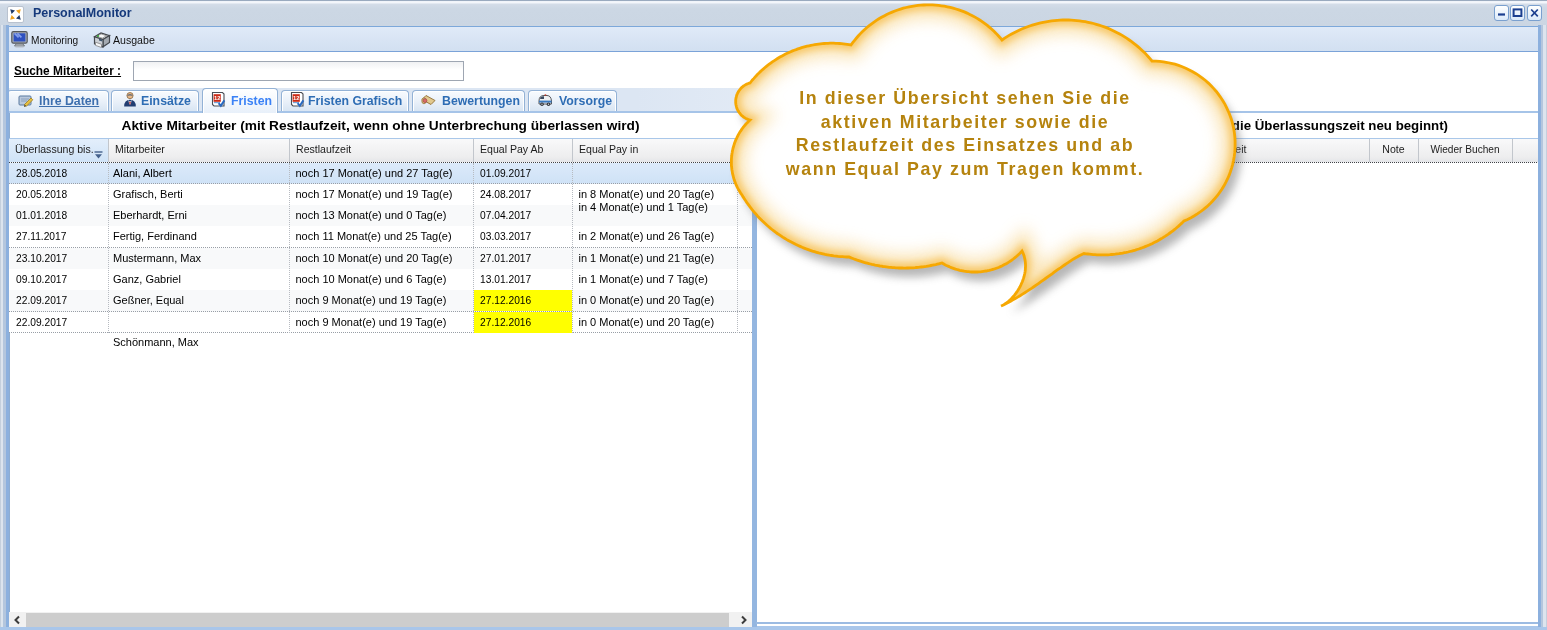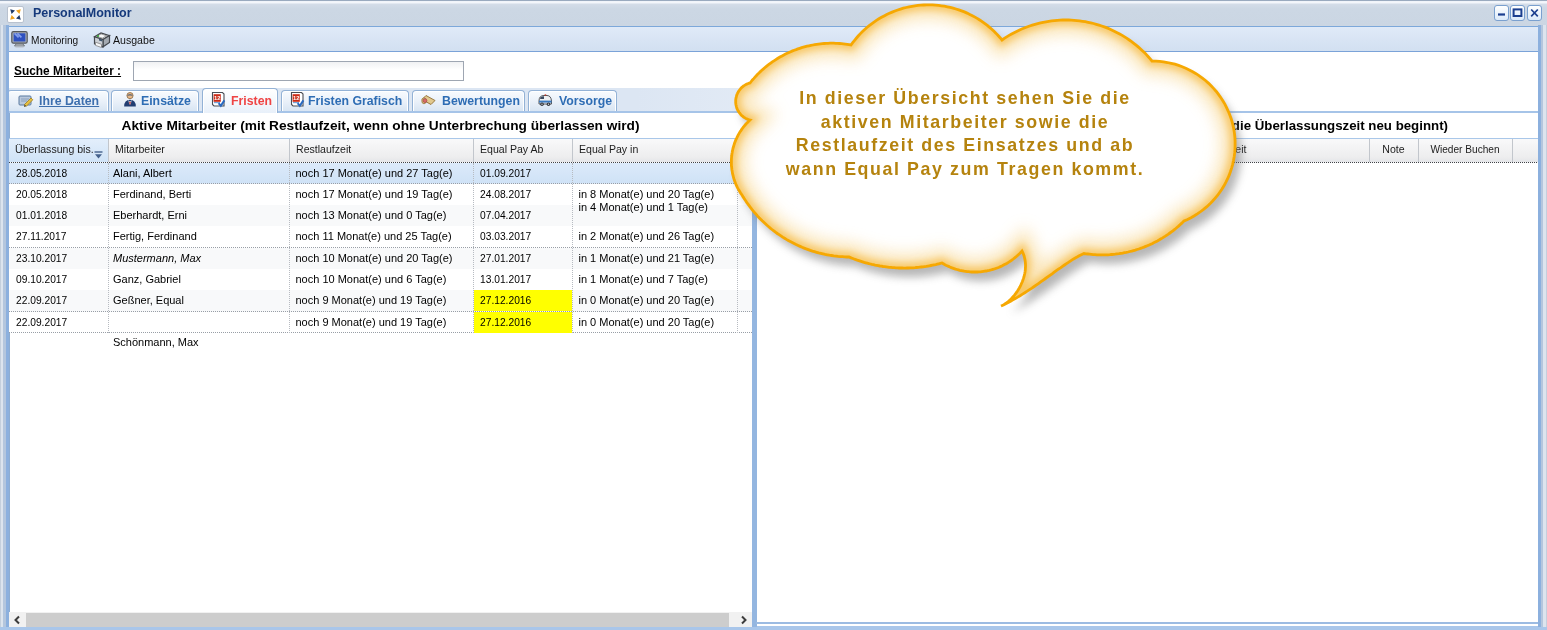--- a/index.html
+++ b/index.html
@@ -146,21 +146,21 @@
 <div class="abs tablabel" style="left:141px;top:94px;z-index:6;color:#2e6db4;">Einsätze</div>
 
 <div class="abs" style="left:210px;top:91px;width:16px;height:17px;z-index:6;">
 <svg width="16" height="17" viewBox="0 0 16 17">
 <path d="M2.5 1.5 h10 l1.5 1.5 v12 h-10 l-1.5 -1.5 Z" fill="#fff" stroke="#4a4e55" stroke-width="1.1"></path>
 <rect x="3.6" y="3.2" width="7.2" height="7.6" fill="#cc2b16"></rect>
 <text x="7.2" y="9" font-size="5.8" font-weight="bold" fill="#fff" text-anchor="middle" font-family="Liberation Sans">12</text>
 <path d="M4 11.6 h6" stroke="#7aa6d8" stroke-width="1.2"></path>
 <path d="M8.6 12.2 l2.2 2.6 l3.6 -5.4" stroke="#2a6ac0" stroke-width="2" fill="none"></path>
 </svg></div>
-<div class="abs tablabel" style="left:231px;top:94px;z-index:6;color:#ef4444;">Fristen</div>
+<div class="abs tablabel" style="left:231px;top:94px;z-index:6;color:#3b82f6;">Fristen</div>
 
 <div class="abs" style="left:289px;top:91px;width:16px;height:17px;z-index:6;">
 <svg width="16" height="17" viewBox="0 0 16 17">
 <path d="M2.5 1.5 h10 l1.5 1.5 v12 h-10 l-1.5 -1.5 Z" fill="#fff" stroke="#4a4e55" stroke-width="1.1"></path>
 <rect x="3.6" y="3.2" width="7.2" height="7.6" fill="#cc2b16"></rect>
 <text x="7.2" y="9" font-size="5.8" font-weight="bold" fill="#fff" text-anchor="middle" font-family="Liberation Sans">12</text>
 <path d="M4 11.6 h6" stroke="#7aa6d8" stroke-width="1.2"></path>
 <path d="M8.6 12.2 l2.2 2.6 l3.6 -5.4" stroke="#2a6ac0" stroke-width="2" fill="none"></path>
 </svg></div>
 <div class="abs tablabel" style="left:308px;top:94px;z-index:6;color:#2e6db4;">Fristen Grafisch</div>
@@ -214,39 +214,39 @@
 
 <div id="rows">
     <div class="abs row" style="top:162.5px;background:linear-gradient(#dceafa,#cfe2f6);"></div>
     <div class="abs cell" style="left:15.5px;top:162.5px;transform:scaleX(0.93);transform-origin:left center;">28.05.2018</div>
     <div class="abs cell" style="left:113px;top:162.5px;transform:scaleX(1);transform-origin:left center;">Alani, Albert</div>
     <div class="abs cell" style="left:295.5px;top:162.5px;transform:scaleX(1);transform-origin:left center;">noch 17 Monat(e) und 27 Tag(e)</div>
     <div class="abs cell" style="left:479.5px;top:162.5px;transform:scaleX(0.93);transform-origin:left center;">01.09.2017</div>
     <div class="abs cell" style="left:578.5px;top:162.5px;transform:scaleX(1);transform-origin:left center;margin-top:42px;">in 8 Monat(e) und 28 Tag(e)</div>
     <div class="abs row" style="top:183.8px;background:#ffffff;"></div>
     <div class="abs cell" style="left:15.5px;top:183.8px;transform:scaleX(0.93);transform-origin:left center;">20.05.2018</div>
-    <div class="abs cell" style="left:113px;top:183.8px;transform:scaleX(1);transform-origin:left center;">Ferdinand, Berti</div>
+    <div class="abs cell" style="left:113px;top:183.8px;transform:scaleX(1);transform-origin:left center;">Grafisch, Berti</div>
     <div class="abs cell" style="left:295.5px;top:183.8px;transform:scaleX(1);transform-origin:left center;">noch 17 Monat(e) und 19 Tag(e)</div>
     <div class="abs cell" style="left:479.5px;top:183.8px;transform:scaleX(0.93);transform-origin:left center;">24.08.2017</div>
     <div class="abs cell" style="left:578.5px;top:183.8px;transform:scaleX(1);transform-origin:left center;">in 8 Monat(e) und 20 Tag(e)</div>
     <div class="abs row" style="top:205.1px;background:#f8f9fa;"></div>
     <div class="abs cell" style="left:15.5px;top:205.1px;transform:scaleX(0.93);transform-origin:left center;">01.01.2018</div>
     <div class="abs cell" style="left:113px;top:205.1px;transform:scaleX(1);transform-origin:left center;">Eberhardt, Erni</div>
     <div class="abs cell" style="left:295.5px;top:205.1px;transform:scaleX(1);transform-origin:left center;">noch 13 Monat(e) und 0 Tag(e)</div>
     <div class="abs cell" style="left:479.5px;top:205.1px;transform:scaleX(0.93);transform-origin:left center;">07.04.2017</div>
     <div class="abs cell" style="left:578.5px;top:197px;transform:scaleX(1);transform-origin:left center;">in 4 Monat(e) und 1 Tag(e)</div>
     <div class="abs row" style="top:226.4px;background:#ffffff;"></div>
     <div class="abs cell" style="left:15.5px;top:226.4px;transform:scaleX(0.93);transform-origin:left center;">27.11.2017</div>
     <div class="abs cell" style="left:113px;top:226.4px;transform:scaleX(1);transform-origin:left center;">Fertig, Ferdinand</div>
     <div class="abs cell" style="left:295.5px;top:226.4px;transform:scaleX(1);transform-origin:left center;">noch 11 Monat(e) und 25 Tag(e)</div>
     <div class="abs cell" style="left:479.5px;top:226.4px;transform:scaleX(0.93);transform-origin:left center;">03.03.2017</div>
     <div class="abs cell" style="left:578.5px;top:226.4px;transform:scaleX(1);transform-origin:left center;">in 2 Monat(e) und 26 Tag(e)</div>
     <div class="abs row" style="top:247.7px;background:#f8f9fa;"></div>
     <div class="abs cell" style="left:15.5px;top:247.7px;transform:scaleX(0.93);transform-origin:left center;">23.10.2017</div>
-    <div class="abs cell" style="left:113px;top:247.7px;transform:scaleX(1);transform-origin:left center;font-style:italic;">Mustermann, Max</div>
+    <div class="abs cell" style="left:113px;top:247.7px;transform:scaleX(1);transform-origin:left center;">Mustermann, Max</div>
     <div class="abs cell" style="left:295.5px;top:247.7px;transform:scaleX(1);transform-origin:left center;">noch 10 Monat(e) und 20 Tag(e)</div>
     <div class="abs cell" style="left:479.5px;top:247.7px;transform:scaleX(0.93);transform-origin:left center;">27.01.2017</div>
     <div class="abs cell" style="left:578.5px;top:247.7px;transform:scaleX(1);transform-origin:left center;">in 1 Monat(e) und 21 Tag(e)</div>
     <div class="abs row" style="top:269px;background:#ffffff;"></div>
     <div class="abs cell" style="left:15.5px;top:269px;transform:scaleX(0.93);transform-origin:left center;">09.10.2017</div>
     <div class="abs cell" style="left:113px;top:269px;transform:scaleX(1);transform-origin:left center;">Ganz, Gabriel</div>
     <div class="abs cell" style="left:295.5px;top:269px;transform:scaleX(1);transform-origin:left center;">noch 10 Monat(e) und 6 Tag(e)</div>
     <div class="abs cell" style="left:479.5px;top:269px;transform:scaleX(0.93);transform-origin:left center;">13.01.2017</div>
     <div class="abs cell" style="left:578.5px;top:269px;transform:scaleX(1);transform-origin:left center;">in 1 Monat(e) und 7 Tag(e)</div>
     <div class="abs row" style="top:290.3px;background:#f8f9fa;"></div>

